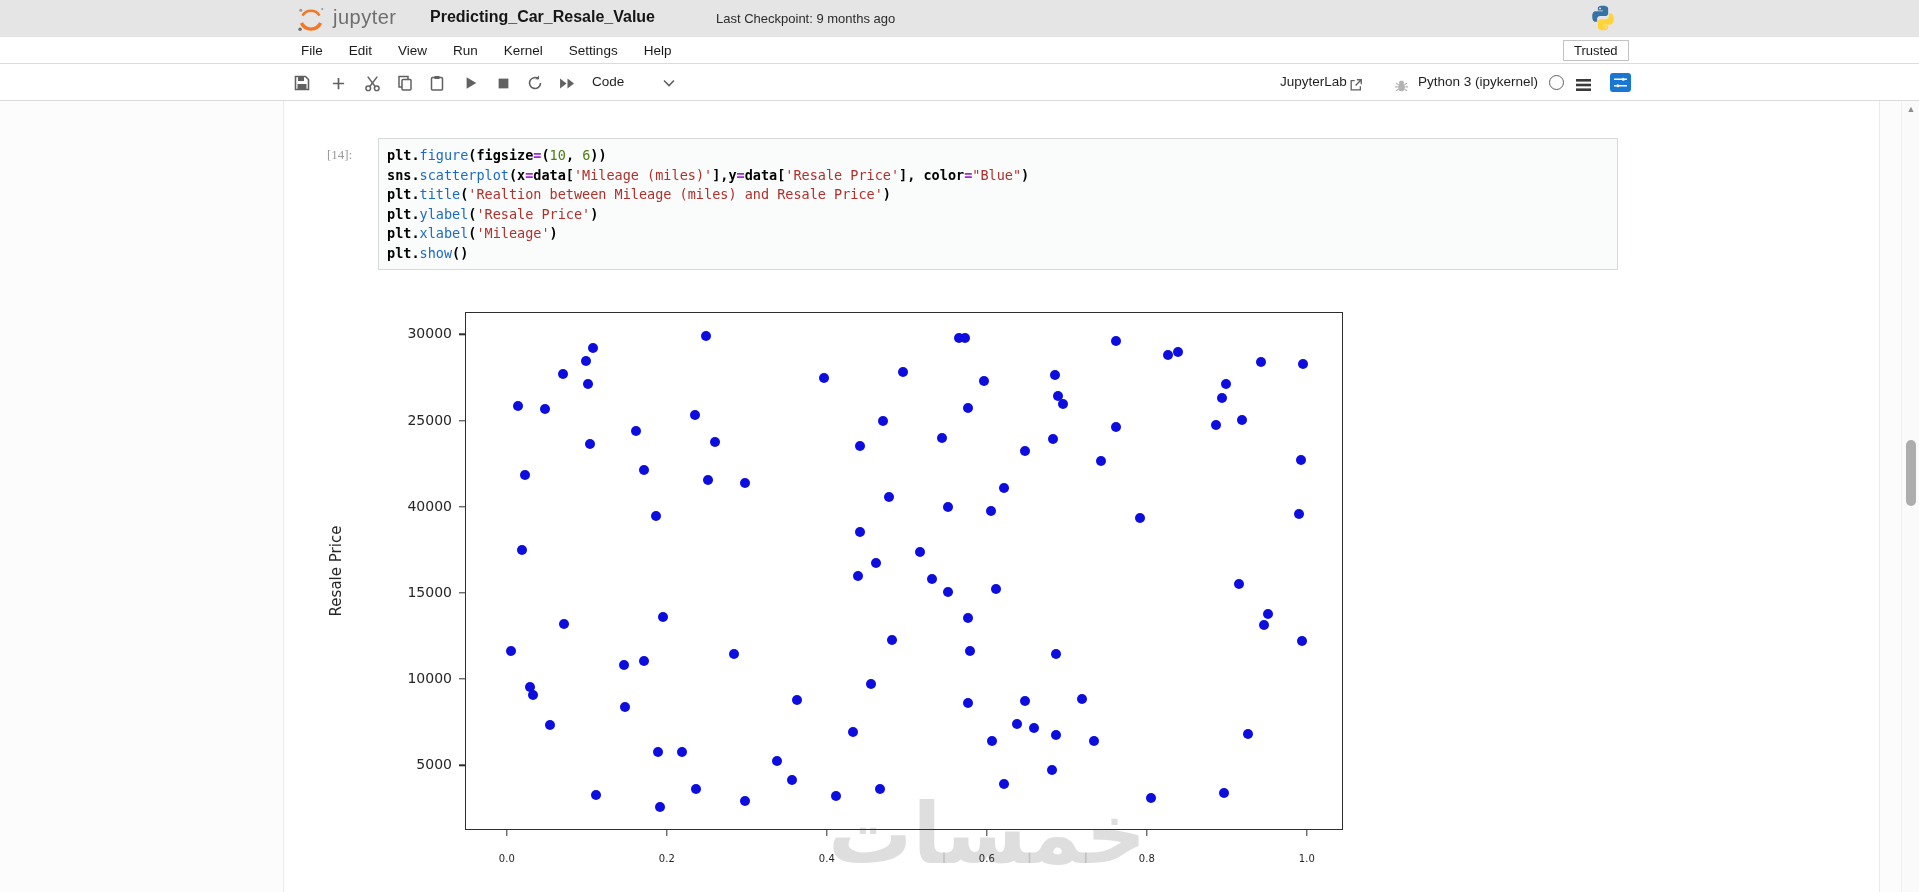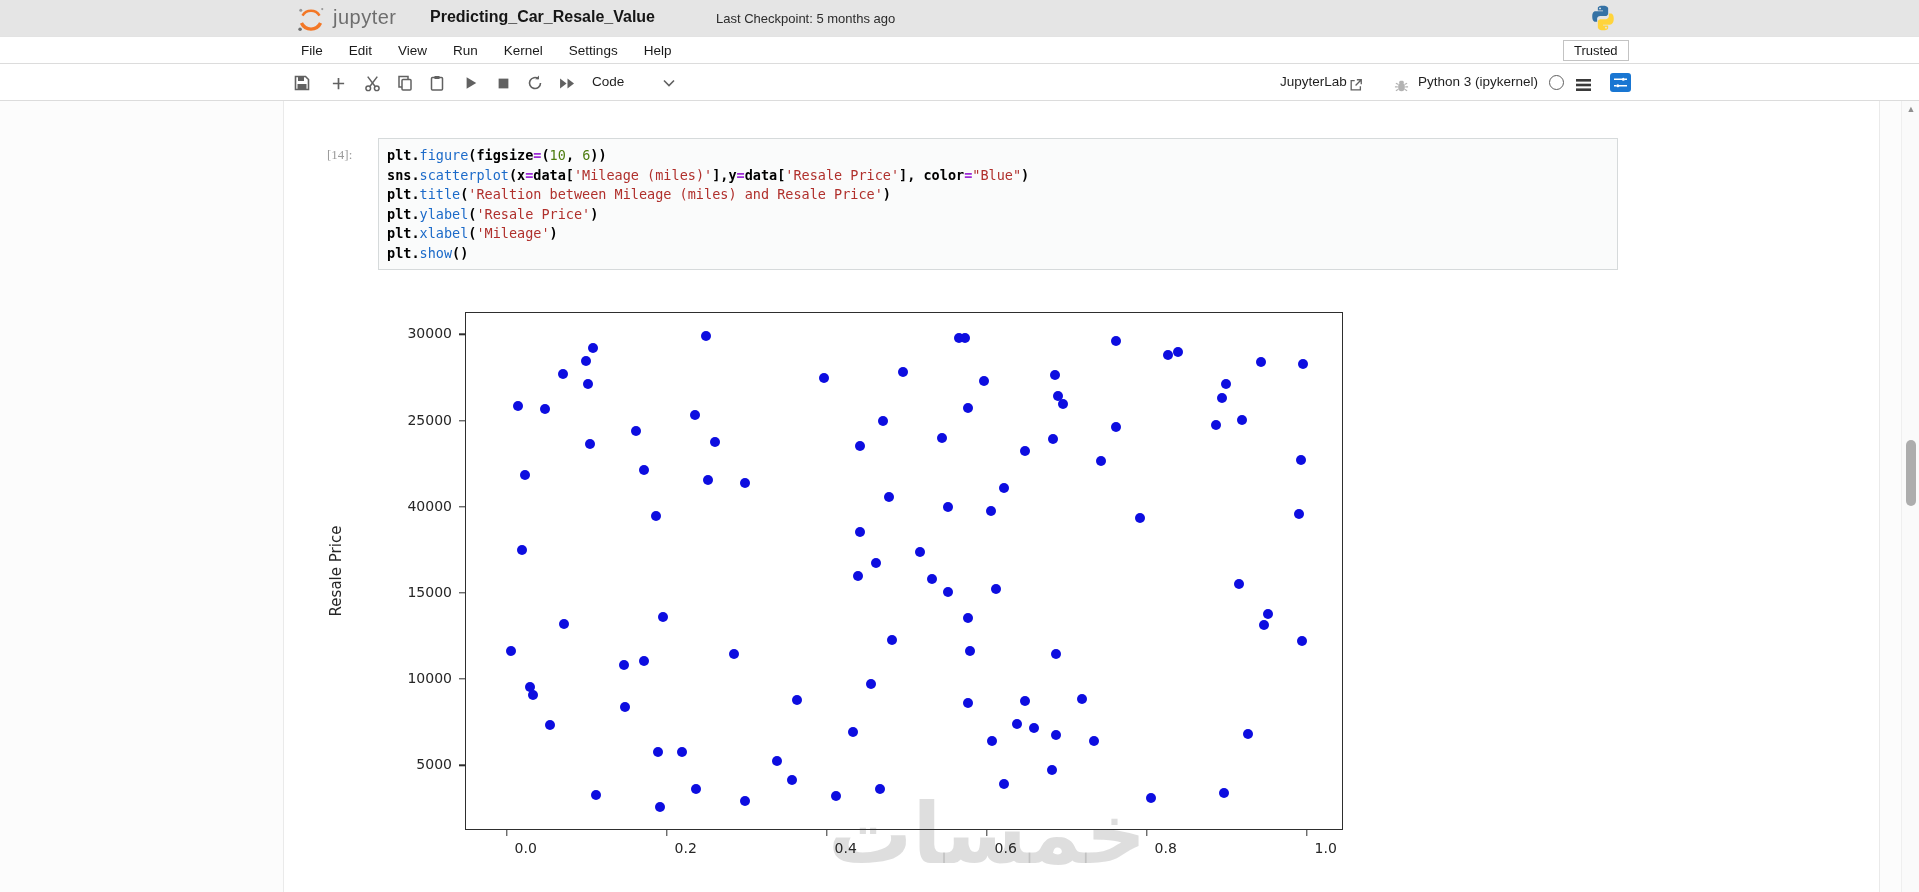--- a/index.html
+++ b/index.html
@@ -41,21 +41,21 @@
   .tk-n { color:#4d7c0f; }
   .tk-o { color:#9d2bd6; font-weight:bold; }
 
   
   .chart-title { position:absolute; left:465px; top:285px; width:878px; text-align:center; font-family:"DejaVu Sans", sans-serif; font-size:17.5px; color:#262626; }
   .plot { position:absolute; left:465px; top:312px; width:878px; height:518px; background:#fff; border:1.3px solid #2e2e2e; }
   .pt { position:absolute; width:10px; height:10px; border-radius:50%; background:#0d0de0; transform:translate(-50%,-50%); }
   .ytick-mark { position:absolute; left:-7px; width:7px; height:1.4px; background:#2e2e2e; transform:translateY(-50%); }
   .ytick-label { position:absolute; left:-70px; width:56px; text-align:right; font-family:"DejaVu Sans", sans-serif; font-size:14px; color:#262626; transform:translateY(-55%); }
   .xtick-mark { position:absolute; top:100%; width:1.4px; height:7px; background:#2e2e2e; transform:translateX(-50%); }
-  .xtick-label { position:absolute; top:100%; margin-top:11px; width:60px; text-align:right; font-family:"DejaVu Sans", sans-serif; font-size:14px; color:#262626; transform:translateX(-50%); }
+  .xtick-label { position:absolute; top:100%; margin-top:24px; width:60px; text-align:center; font-family:"DejaVu Sans", sans-serif; font-size:10px; color:#262626; transform:translateX(-50%); }
   .ylabel { position:absolute; left:336px; top:571px; transform:translate(-50%,-50%) rotate(-90deg); transform-origin:center; font-family:"DejaVu Sans", sans-serif; font-size:15px; color:#262626; white-space:nowrap; }
   .xlabel { position:absolute; left:465px; top:862px; width:878px; text-align:center; font-family:"DejaVu Sans", sans-serif; font-size:15px; color:#262626; }
 
   .watermark { position:absolute; left:828px; top:792px; font-family:"DejaVu Sans", sans-serif; font-size:84px; font-weight:bold; color:rgba(60,60,60,0.17); direction:rtl; line-height:1; }
 
   
   .scrollbar { position:absolute; left:1901px; top:101px; width:18px; height:791px; background:#fafafa; border-left:1px solid #efefef; }
   .scroll-up { position:absolute; left:3px; top:2px; width:12px; height:12px; color:#8f8f8f; font-size:9px; line-height:12px; text-align:center; }
   .scroll-thumb { position:absolute; left:4px; top:339px; width:10px; height:66px; background:#adadad; border-radius:5px; }
 
@@ -71,21 +71,21 @@
       <svg width="30" height="30" viewBox="0 0 44 44">
         <path d="M 8 28 A 15.5 15.5 0 0 0 36 28" fill="none" stroke="#f37726" stroke-width="5"></path>
         <path d="M 9.5 17 A 14.5 14.5 0 0 1 34.5 17" fill="none" stroke="#f37726" stroke-width="3.6"></path>
         <circle cx="7" cy="9" r="2.2" fill="#989898"></circle>
         <circle cx="38.5" cy="7.5" r="1.6" fill="#989898"></circle>
         <circle cx="6" cy="37" r="2.6" fill="#6f7070"></circle>
       </svg>
     </div>
     <span class="wordmark">jupyter</span>
     <span class="nb-title">Predicting_Car_Resale_Value</span>
-    <span class="checkpoint">Last Checkpoint: 5 months ago</span>
+    <span class="checkpoint">Last Checkpoint: 9 months ago</span>
     <div class="pylogo">
       <svg width="28" height="28" viewBox="0 0 32 32">
         <path fill="#3572A5" d="M15.9 2c-6.2 0-5.8 2.7-5.8 2.7v2.8h5.9v0.9H7.7S3.7 8 3.7 14.2s3.5 6 3.5 6h2.1v-2.9s-0.1-3.5 3.4-3.5h5.9s3.3 0.1 3.3-3.2V5.2S22.4 2 15.9 2z M12.6 3.9a1.1 1.1 0 1 1 0 2.2 1.1 1.1 0 0 1 0-2.2z"></path>
         <path fill="#FFD43B" d="M16.1 30c6.2 0 5.8-2.7 5.8-2.7v-2.8H16v-0.9h8.3s4-0.5 4-6.7-3.5-6-3.5-6h-2.1v2.9s0.1 3.5-3.4 3.5h-5.9s-3.3-0.1-3.3 3.2v5.4S9.6 30 16.1 30z M19.4 28.1a1.1 1.1 0 1 1 0-2.2 1.1 1.1 0 0 1 0 2.2z"></path>
       </svg>
     </div>
   </div>
 
   <div class="menubar">
     <div class="menu-items" id="menu-items">

